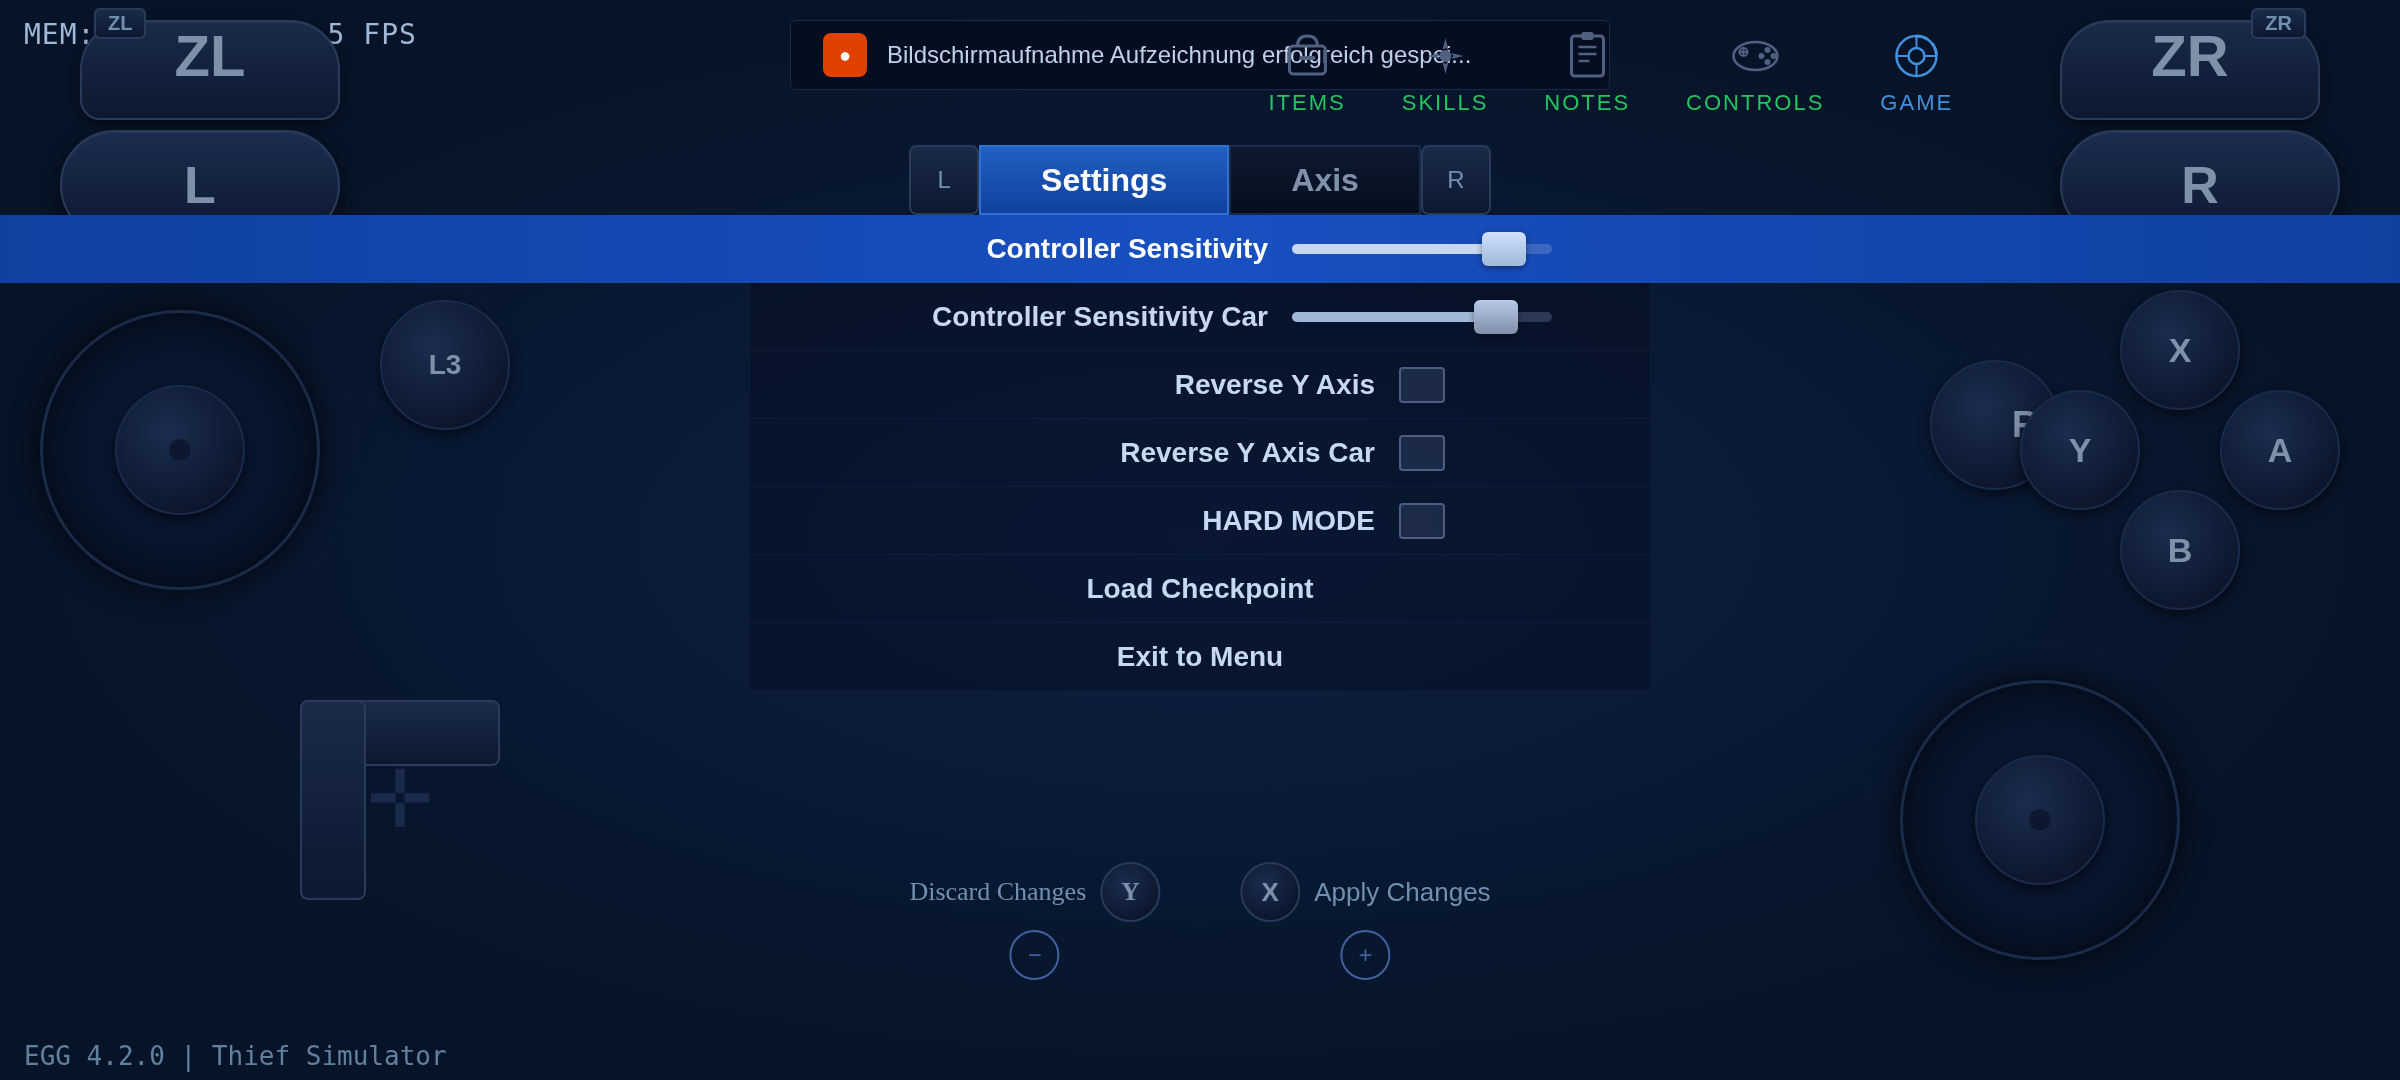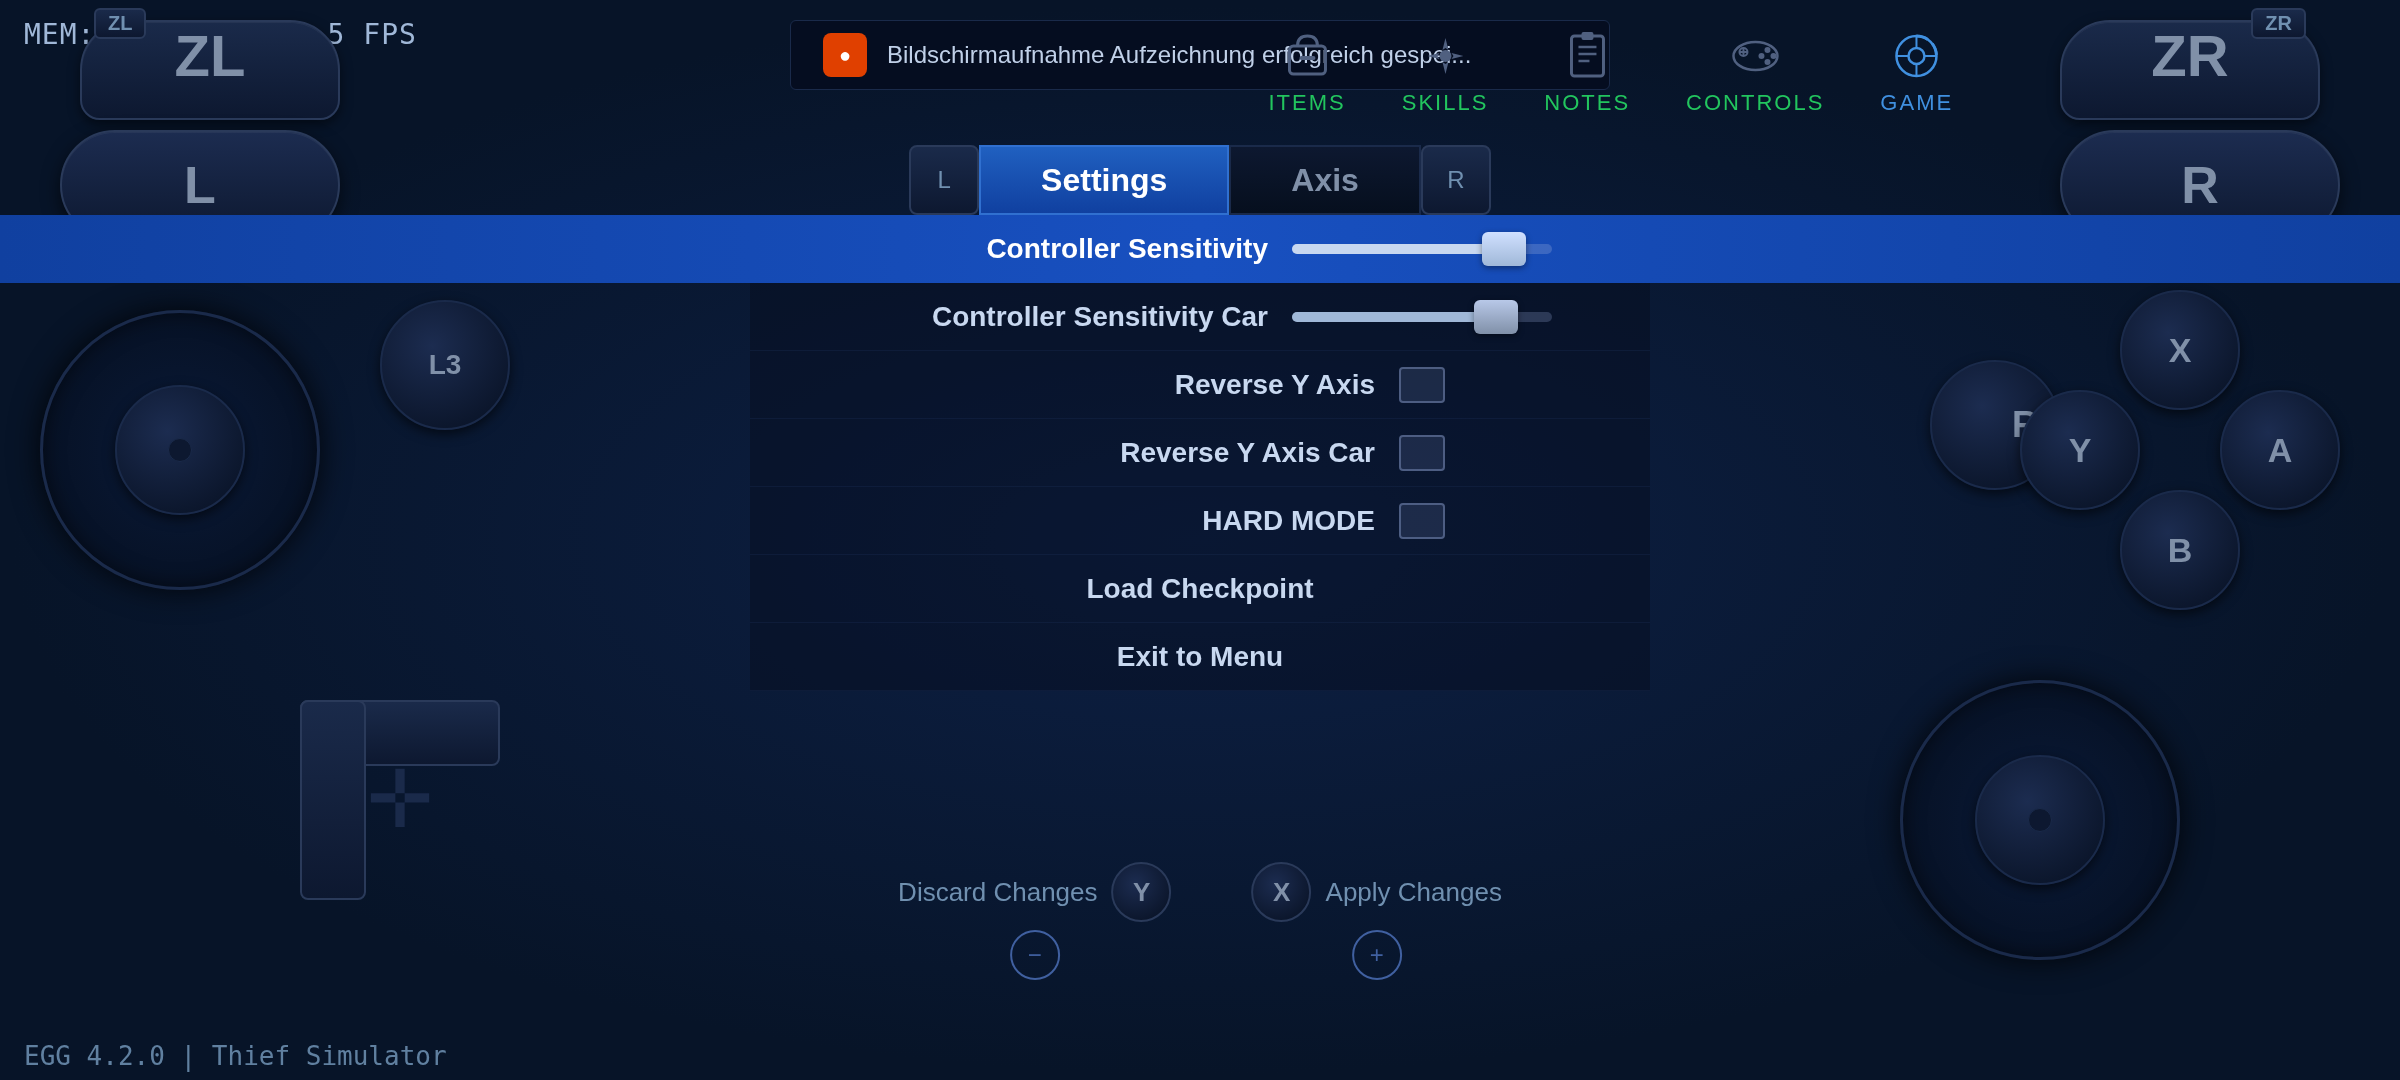--- a/index.html
+++ b/index.html
@@ -715,21 +715,21 @@
     <div class="setting-row" style="background:rgba(5,10,25,0.4);cursor:pointer;">
       <span class="setting-label" style="text-align:center;min-width:unset;">Exit to Menu</span>
     </div>
 
   </div>
 </div>
 
 <div class="action-bar">
 
   <div style="display:flex;flex-direction:column;align-items:center;gap:8px;">
-    <div style="display:flex;align-items:center;gap:14px;">
+    <div style="display:flex;align-items:center;gap:14px;font-family:Liberation Serif, serif;">
       <span style="font-size:26px;color:#7090b0;">Discard Changes</span>
       <div class="action-circle-btn">
         <span>Y</span>
       </div>
     </div>
     <div class="action-circle-minus">−</div>
   </div>
 
   <div style="display:flex;flex-direction:column;align-items:center;gap:8px;">
     <div style="display:flex;align-items:center;gap:14px;">

